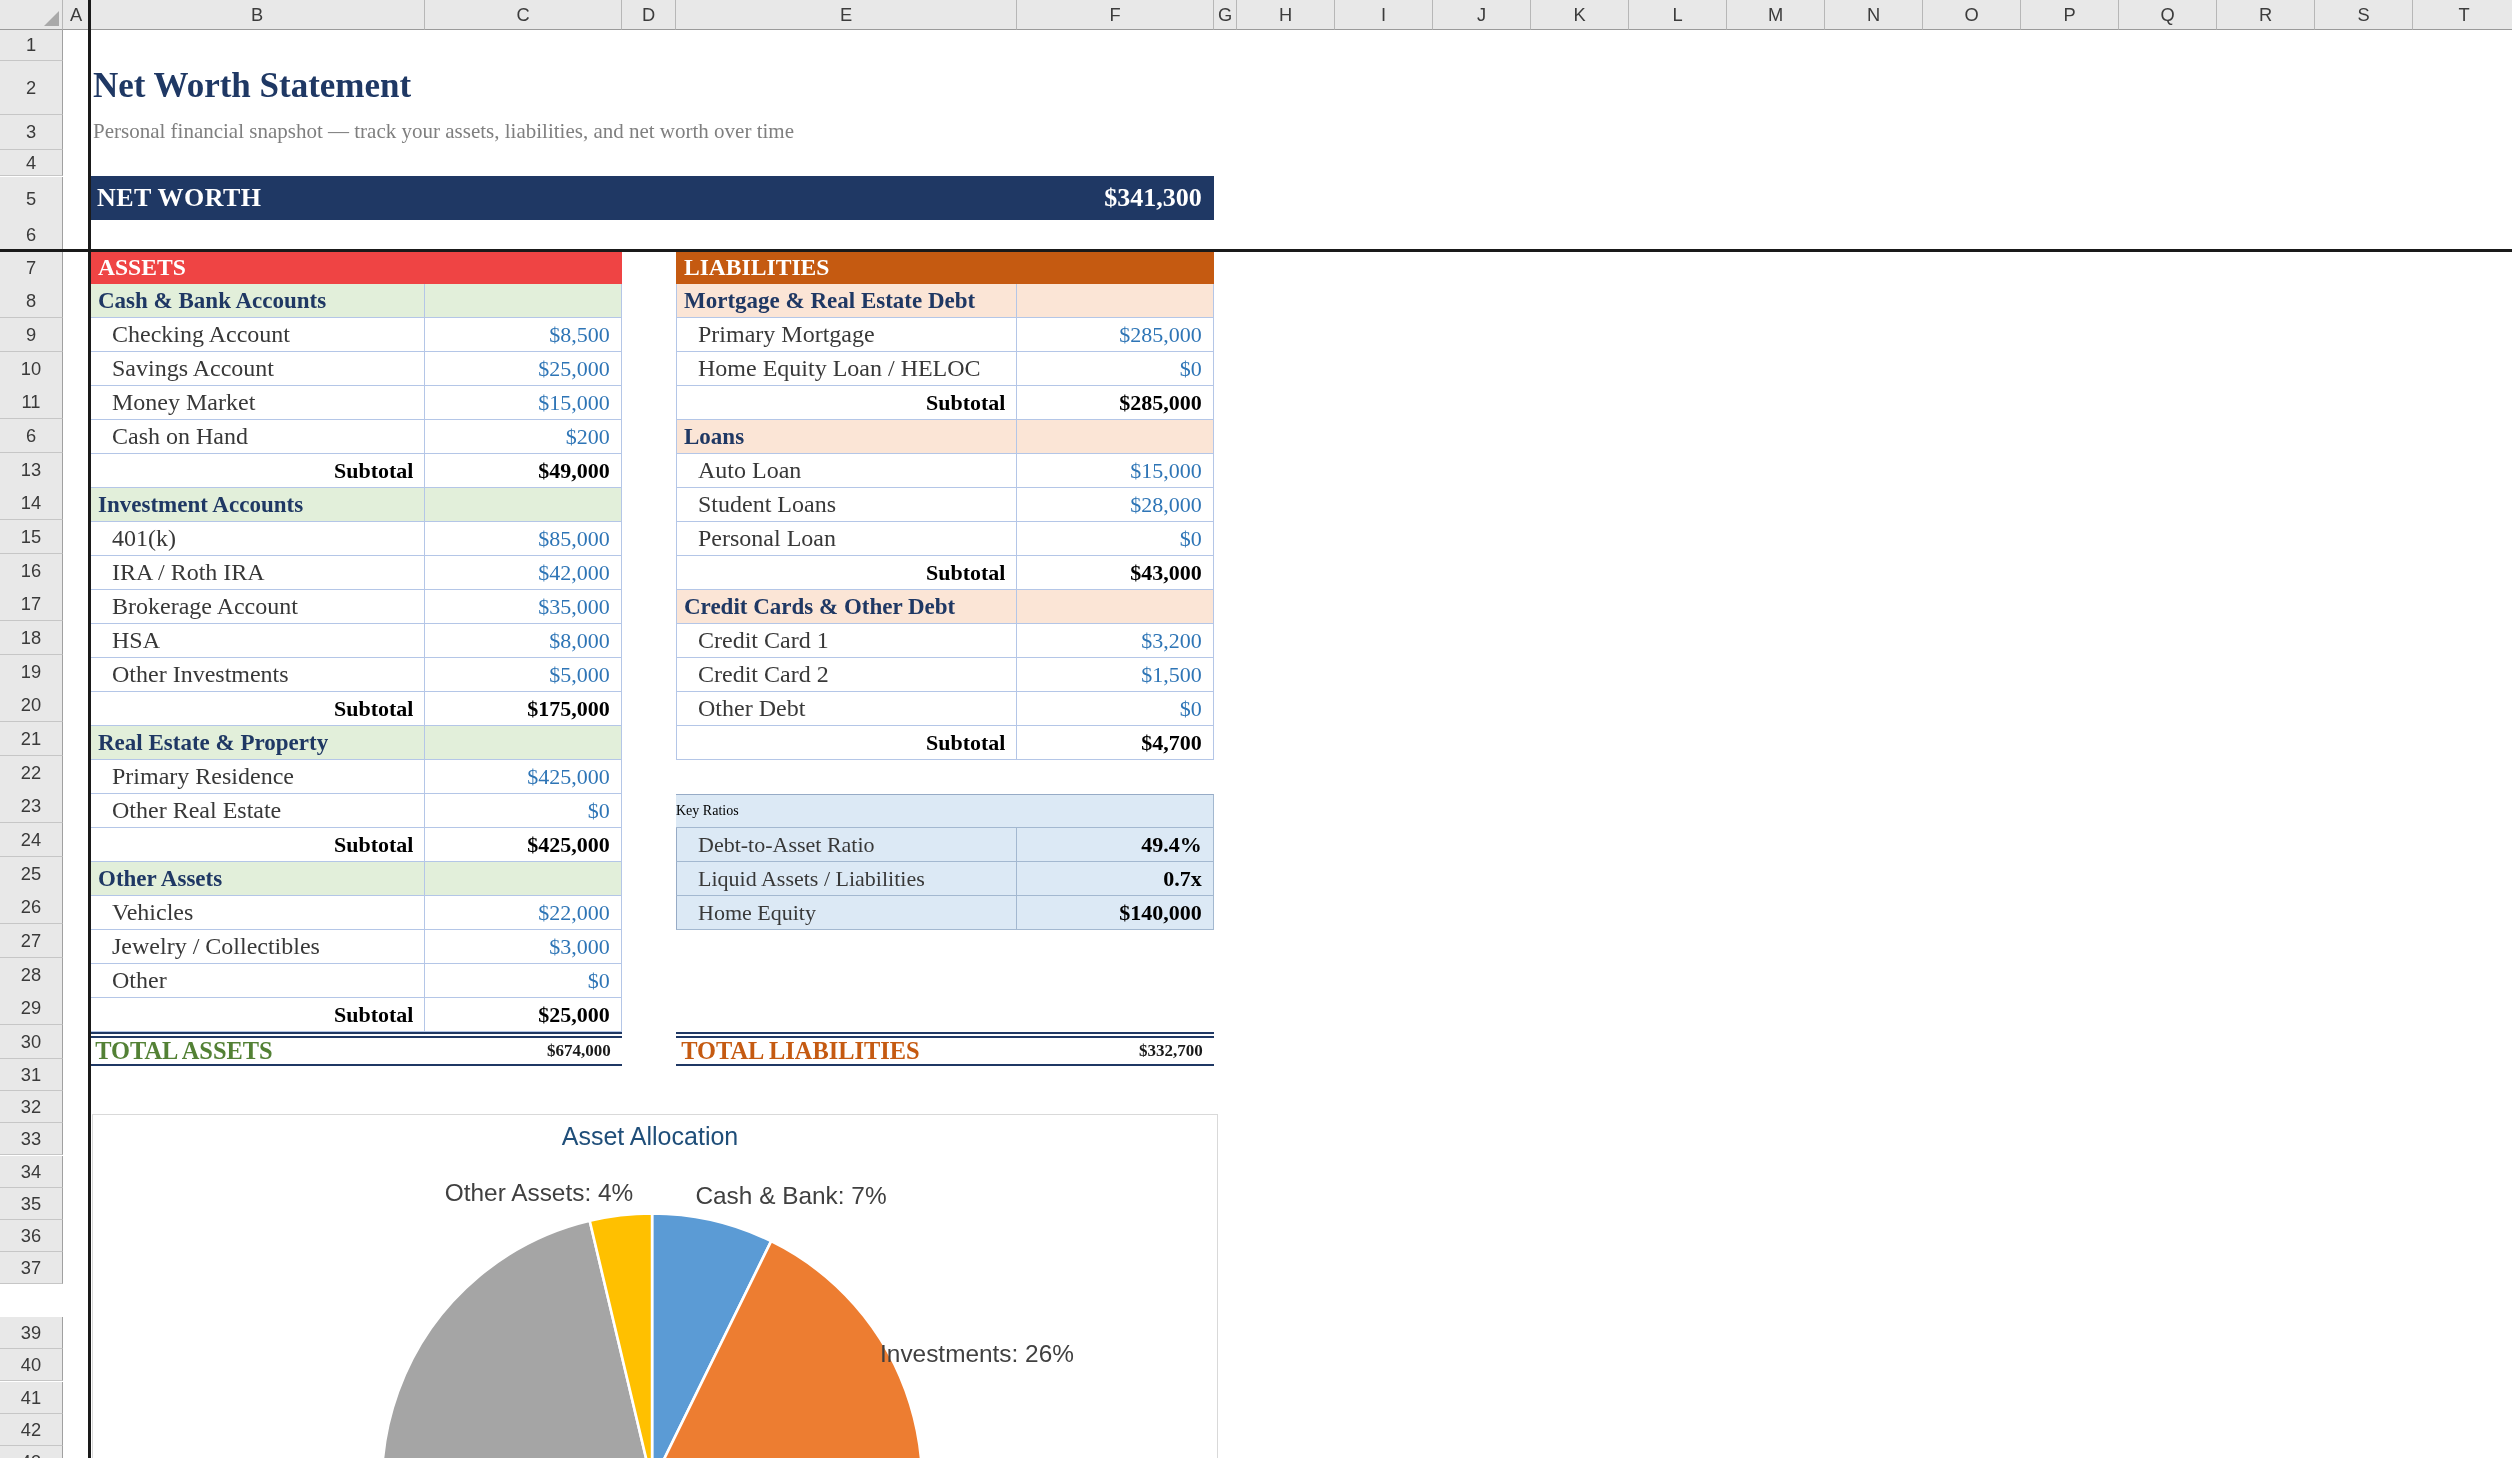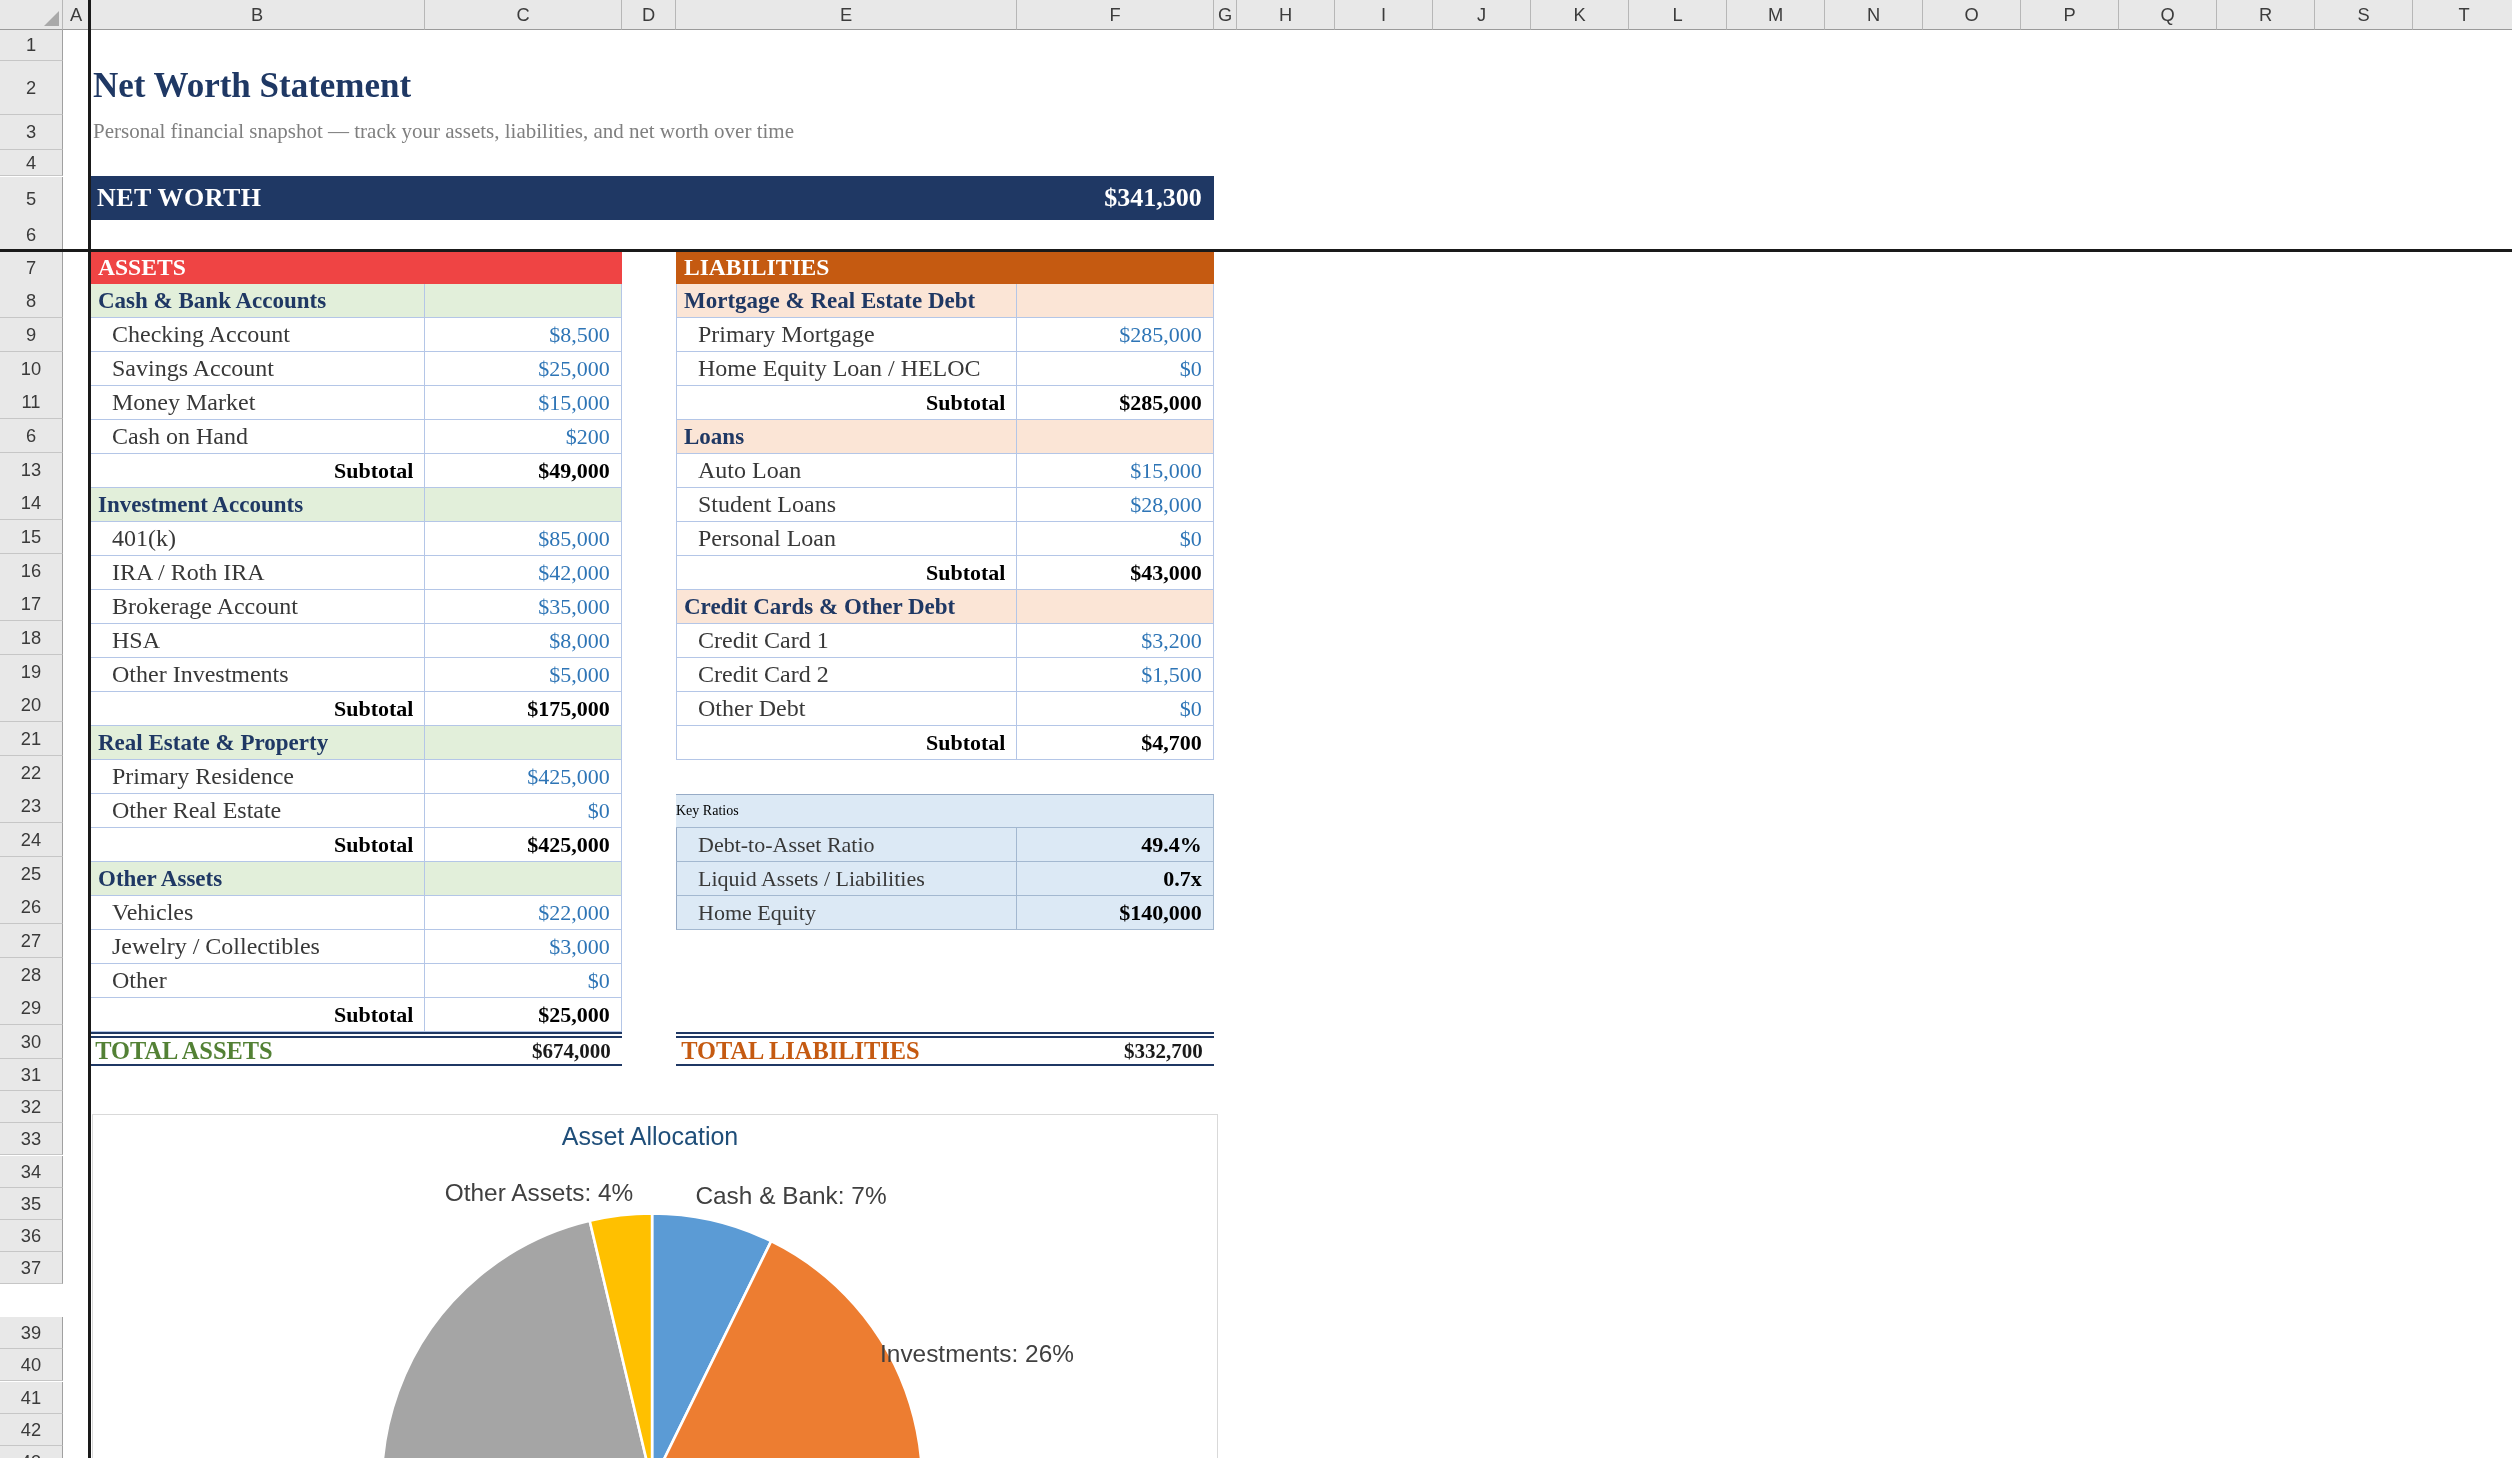--- a/index.html
+++ b/index.html
@@ -56,21 +56,21 @@
   .r-item .val { justify-content:flex-end; padding-right:11.3px; font-size:22px; color:#2E75B6; background:#fff; }
 
   .r-sub .lbl { justify-content:flex-end; padding-right:10.5px; font-size:22px; font-weight:bold; color:#000; background:#fff; }
   .r-sub .val { justify-content:flex-end; padding-right:11.3px; font-size:22px; font-weight:bold; color:#000; background:#fff; }
 
   .r-gap .cell { border:none; background:transparent; }
 
   .r-total { border-top:6.1px double #1F3864; border-bottom:2.6px solid #1F3864; }
   .r-total .cell { border:none; background:#fff; }
   .r-total .lbl { padding-left:5.2px; font-size:24.4px; font-weight:bold; }
-  .r-total .val { justify-content:flex-end; padding-right:11.3px; font-size:21px; font-weight:bold; color:#1a1a1a; }
+  .r-total .val { justify-content:flex-end; padding-right:11.3px; font-size:17px; font-weight:bold; color:#1a1a1a; }
   .assets-col .r-total .lbl { color:#538135; }
   .liab-col  .r-total .lbl { color:#C55A11; }
 
   .kr .cell { background:#DCE9F5; border-right:1.3px solid #a3b8d0; border-bottom:1.3px solid #a3b8d0; }
   .kr .lbl { border-left:1.7px solid #97abc6; }
   .kr-first .cell { border-top:1.7px solid #97abc6; }
   .kr-item .lbl { padding-left:21px; font-size:22px; color:#383838; }
   .kr .val { justify-content:flex-end; padding-right:11.3px; font-size:22px; font-weight:bold; color:#000; }
 
   

